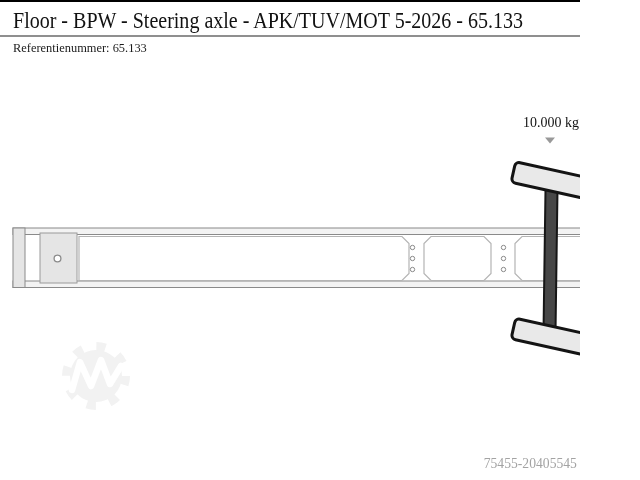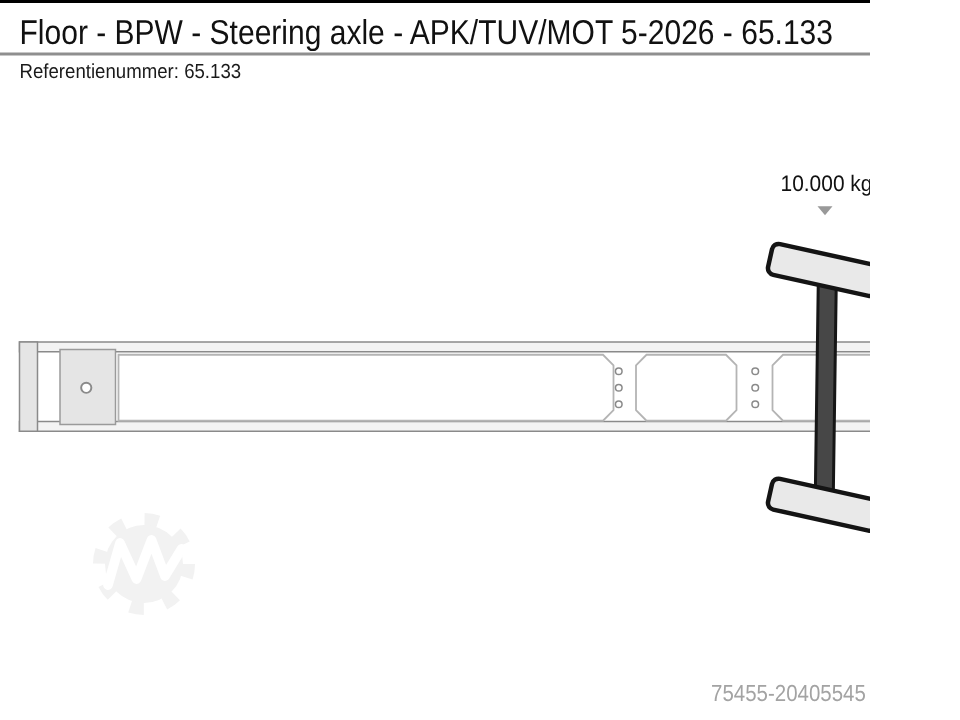--- a/index.html
+++ b/index.html
@@ -1,18 +1,18 @@
 <!DOCTYPE html>
 <html><head>
 <meta charset="utf-8">
 <style>
   html,body{margin:0;padding:0;background:#fff;}
   .canvas{
     position:relative;width:580px;height:480px;background:#ffffff;
-    overflow:hidden;font-family:Liberation Sans, sans-serif;
+    overflow:hidden;font-family:Liberation Serif, serif;
   }
   .top-black-bar{position:absolute;top:0;left:0;width:640px;height:2px;background:#000;}
   .page-title{
     position:absolute;top:8px;left:13px;font-size:23px;color:#111;
     white-space:nowrap;transform:scaleX(0.87);transform-origin:0 0;letter-spacing:0;
   }
   .title-separator{position:absolute;top:35px;left:0;width:640px;height:2px;background:#8f8f8f;}
   .reference-line{
     position:absolute;top:40px;left:13px;font-size:13.5px;color:#1a1a1a;
     white-space:nowrap;transform:scaleX(0.92);transform-origin:0 0;

